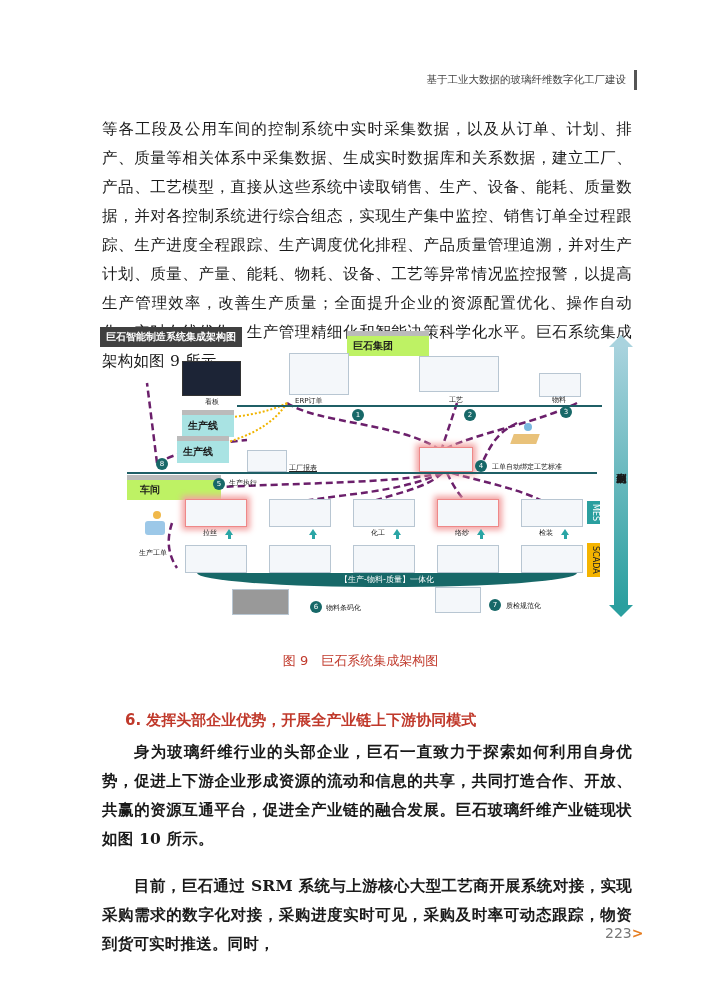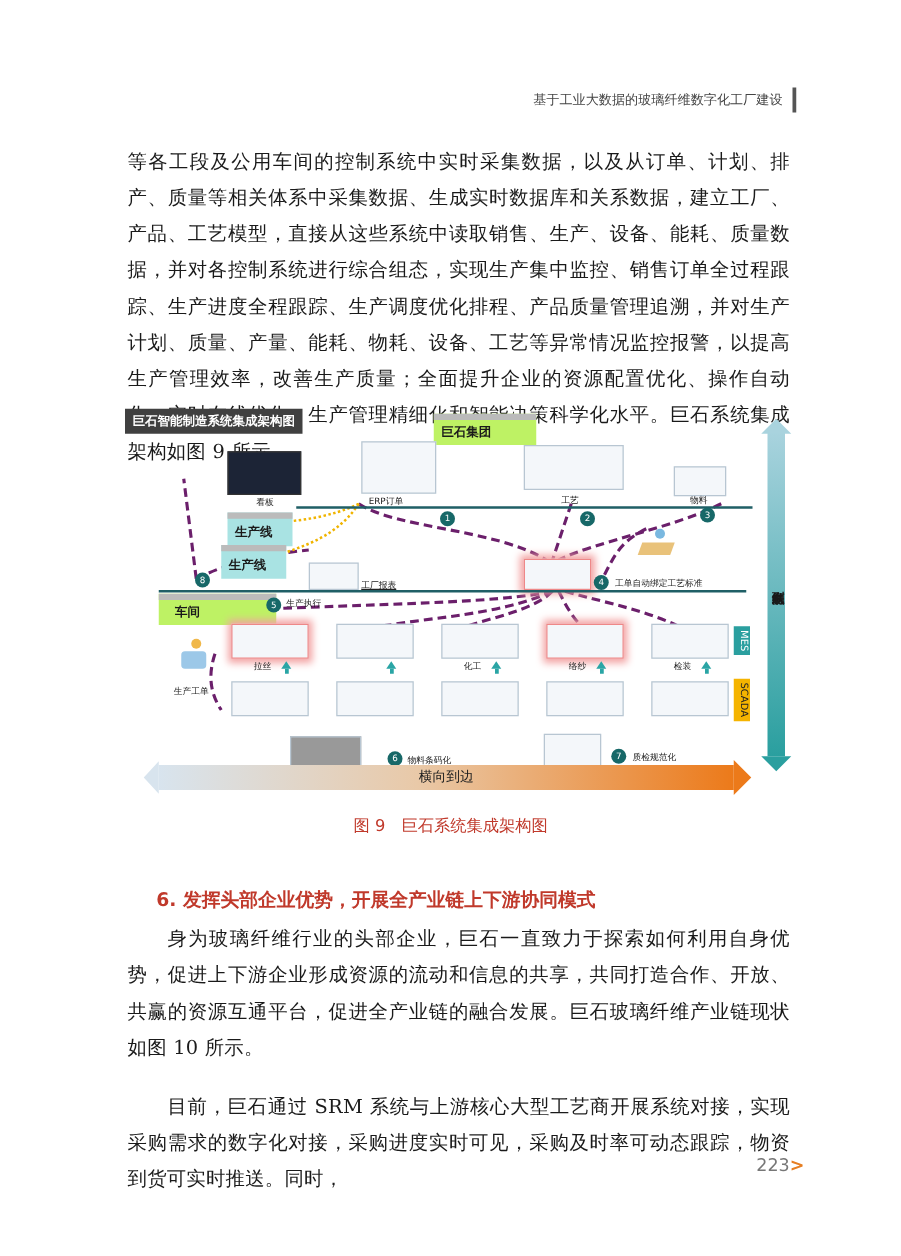--- a/index.html
+++ b/index.html
@@ -4,21 +4,21 @@
 <style>
   html, body { margin:0; padding:0; background:#fff; }
   body { width:721px; height:1005px; position:relative; overflow:hidden;
          font-family:"DejaVu Serif","Liberation Serif",serif; color:#1a1a1a; }
   .header { position:absolute; top:70px; right:84px; font-family:"DejaVu Sans",sans-serif;
             font-size:10.5px; color:#444; display:flex; align-items:center; }
   .header .bar { width:3px; height:20px; background:#555; margin-left:8px; }
   .para { position:absolute; left:102px; width:530px; font-size:15.5px; line-height:29px;
           text-align:justify; letter-spacing:0.2px; }
   .para p { margin:0; }
-  .indent { text-indent:32px; }
+  .indent { text-indent:32px;font-weight:bold; }
   .diagram { position:absolute; left:97px; top:323px; width:545px; height:318px; }
   .caption { position:absolute; top:652px; left:0; width:721px; text-align:center;
              font-family:"DejaVu Sans",sans-serif; font-size:13px; color:#c0392b; }
   .heading { position:absolute; top:711px; left:125px; font-family:"DejaVu Sans",sans-serif;
              font-size:15px; font-weight:bold; color:#c0392b; }
   .pagenum { position:absolute; top:925px; left:605px; font-family:"DejaVu Sans",sans-serif;
              font-size:14px; color:#777; }
   .pagenum .arrow { color:#e67e22; font-weight:bold; }
   
   .d-title { position:absolute; left:3px; top:4px; background:#404040; color:#fff;
@@ -155,32 +155,30 @@
 
   <div class="shot" style="left:88px;top:222px;width:60px;height:26px;"></div>
   <div class="shot" style="left:172px;top:222px;width:60px;height:26px;"></div>
   <div class="shot" style="left:256px;top:222px;width:60px;height:26px;"></div>
   <div class="shot" style="left:340px;top:222px;width:60px;height:26px;"></div>
   <div class="shot" style="left:424px;top:222px;width:60px;height:26px;"></div>
 
   <div class="side" style="left:490px;top:178px;background:#2a9f9f;color:#fff;">MES</div>
   <div class="side" style="left:490px;top:220px;background:#f5b400;color:#222;">SCADA</div>
 
+  <div class="band">【生产-物料-质量】一体化</div>
 
   <div class="shot" style="left:135px;top:266px;width:55px;height:24px;background:#999;"></div>
   <div class="num" style="left:213px;top:278px;">6</div>
   <div class="lbl" style="left:229px;top:280px;"></div>
   <div class="lbl" style="left:229px;top:280px;">物料条码化</div>
   <div class="shot" style="left:338px;top:264px;width:44px;height:24px;"></div>
   <div class="num" style="left:392px;top:276px;">7</div>
   <div class="lbl" style="left:409px;top:278px;">质检规范化</div>
 
-  <div class="harrow">
-    <span>横向到边</span>
-  </div>
   <div class="varrow">
     <span>纵向到底</span>
   </div>
 </div>
 
 <div class="caption">图 9　巨石系统集成架构图</div>
 
 <div class="heading">6. 发挥头部企业优势，开展全产业链上下游协同模式</div>
 
 <div class="para" style="top:737px;">

